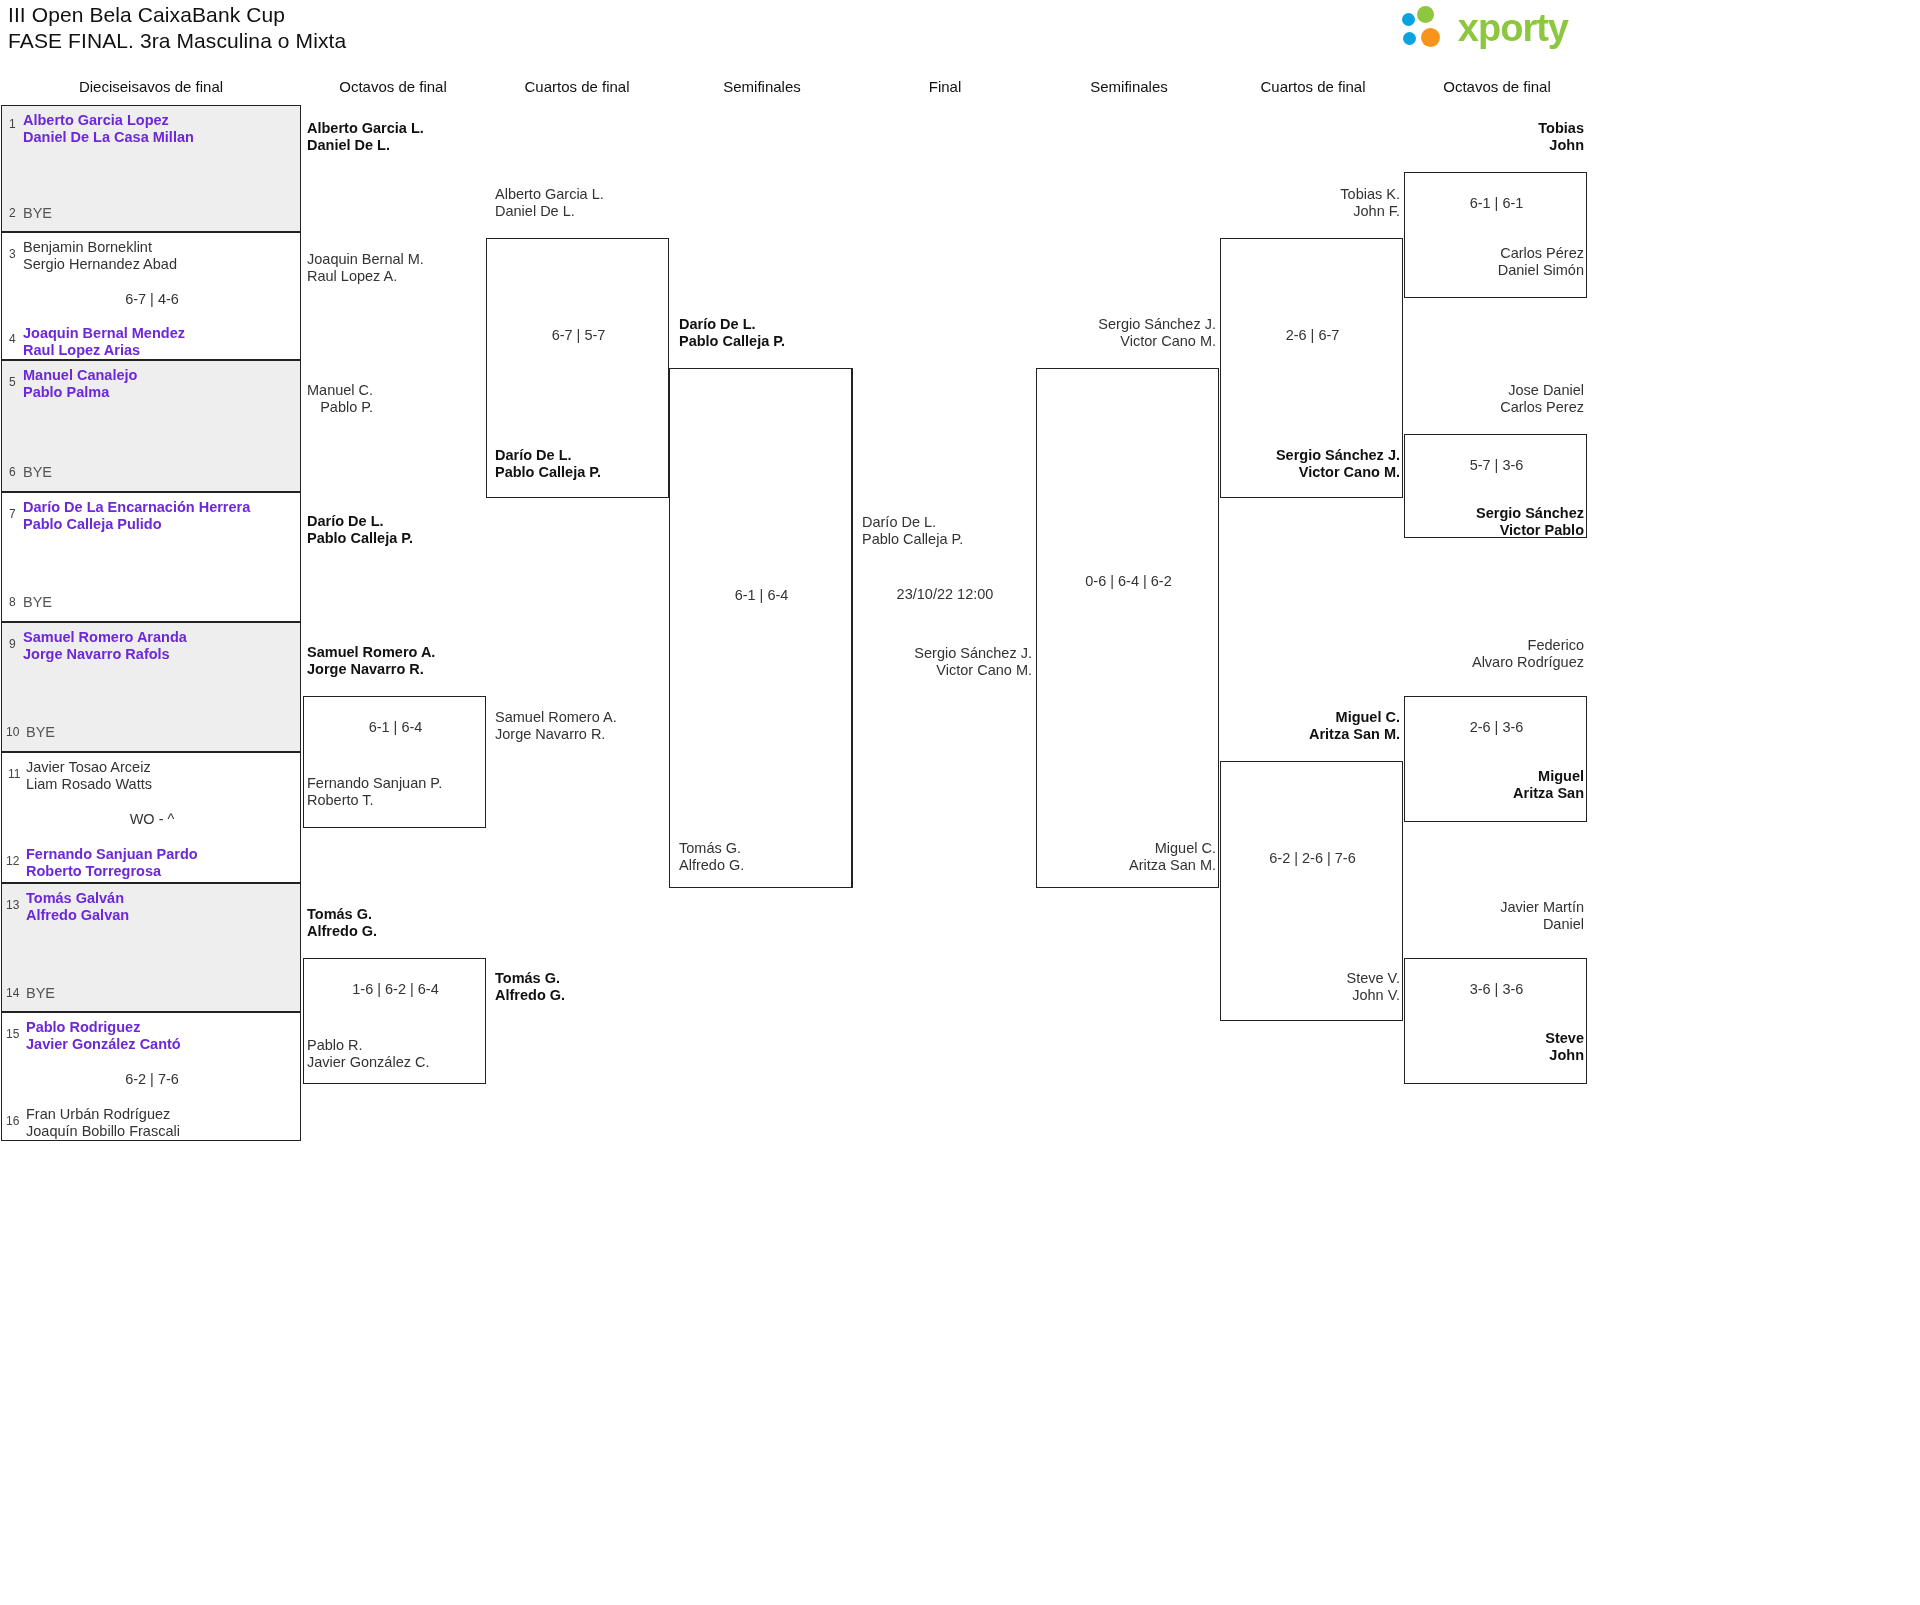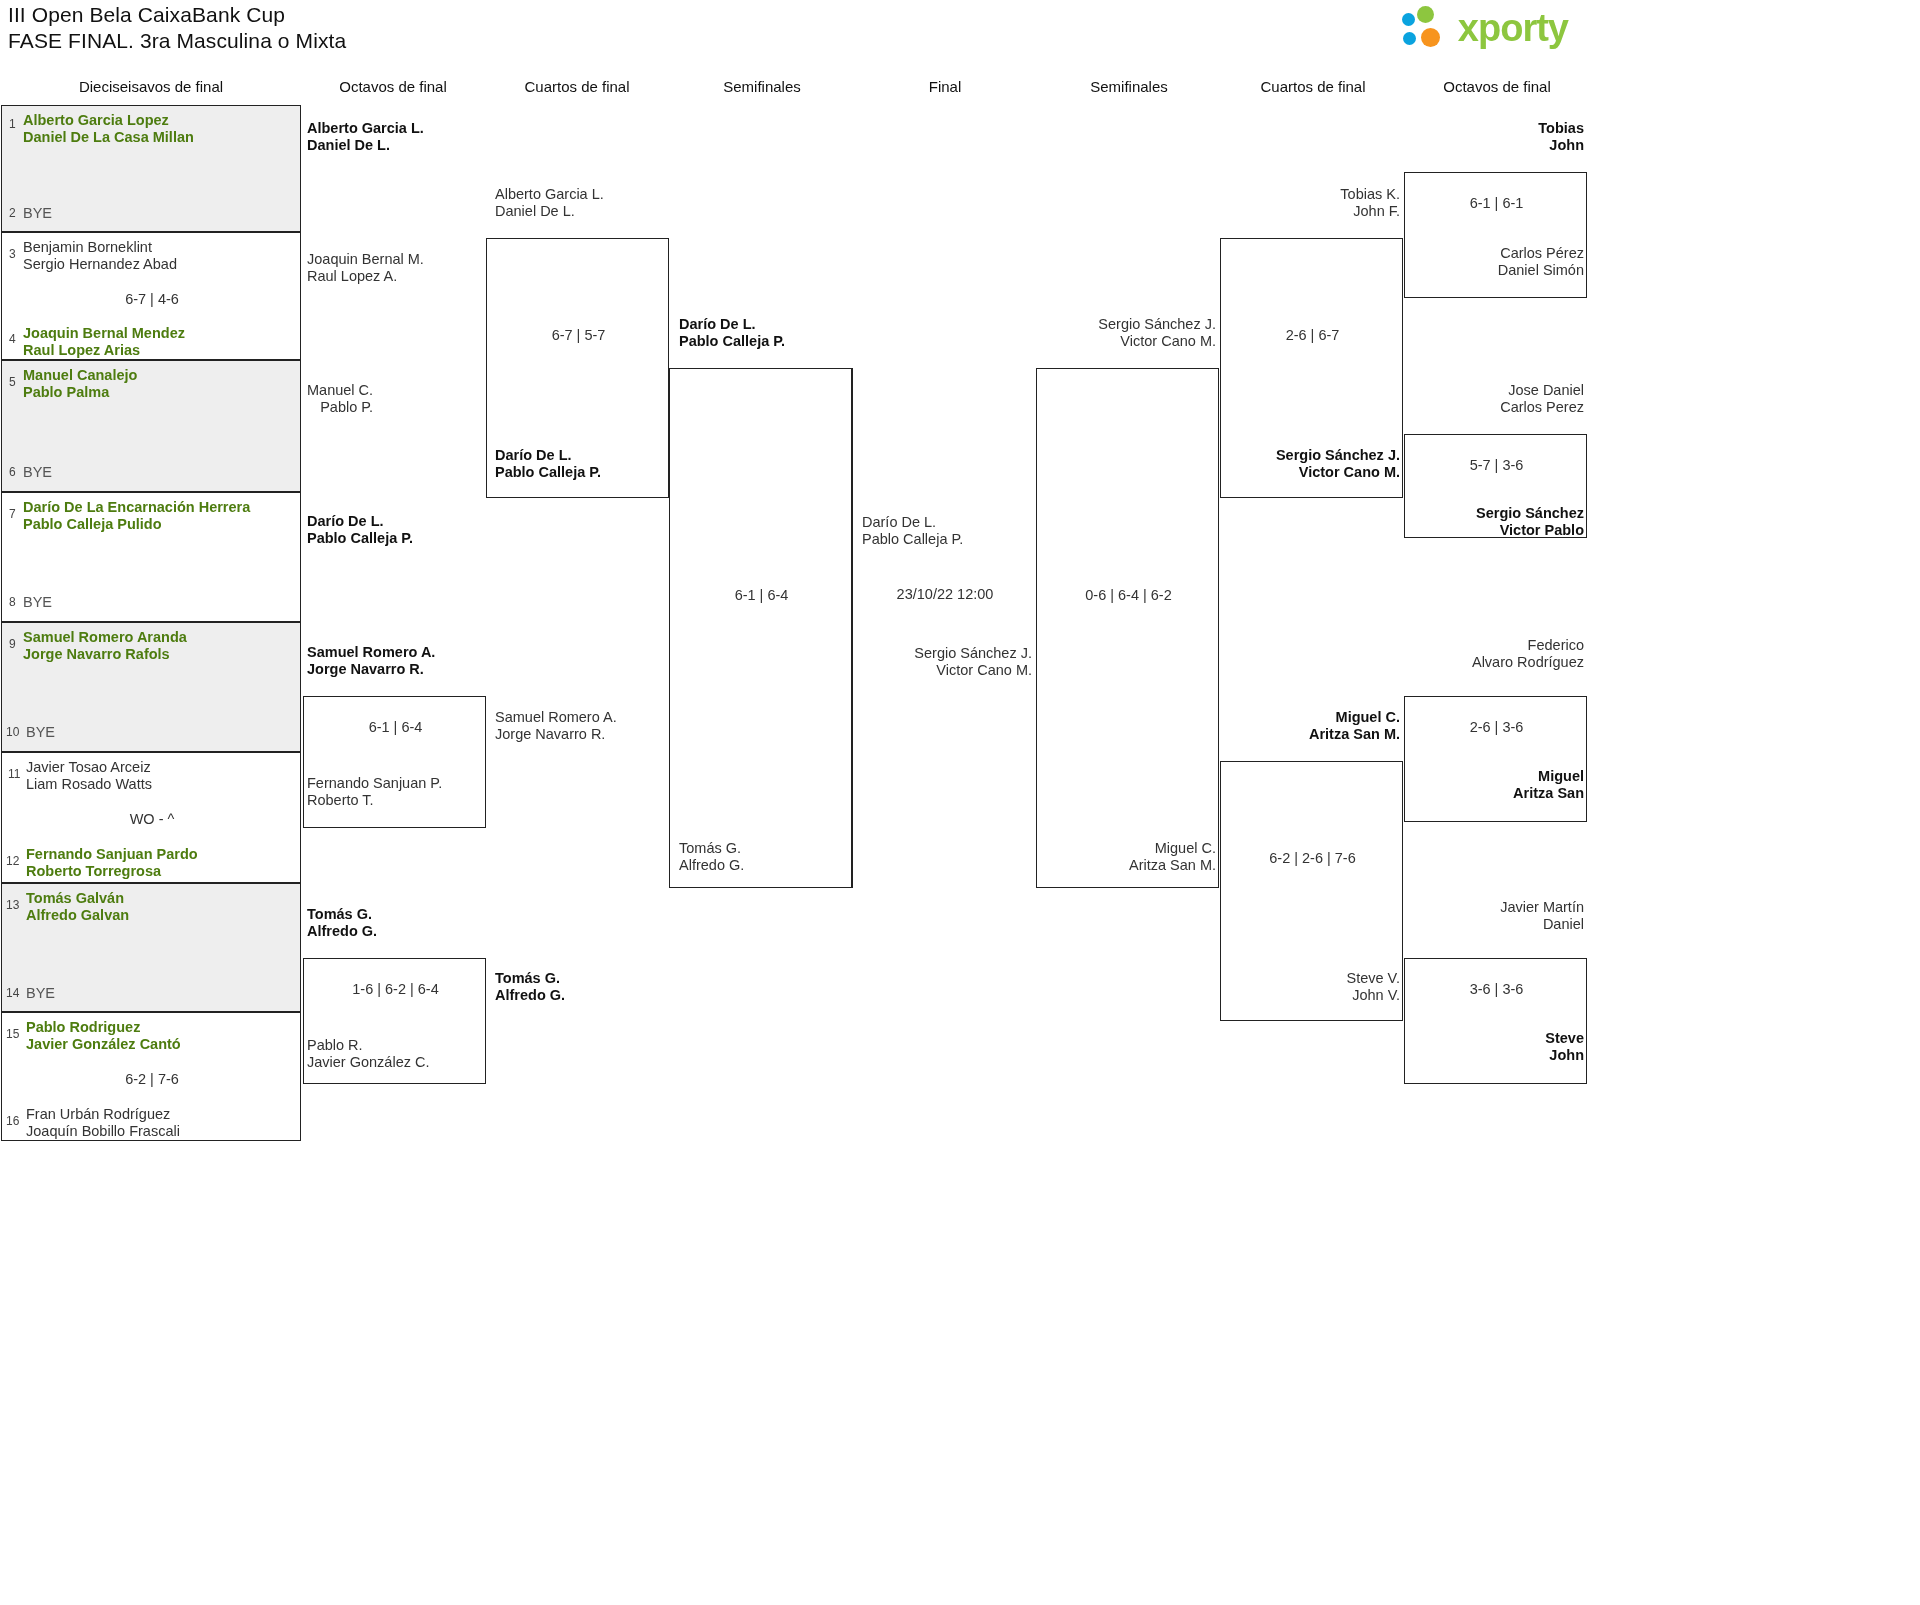--- a/index.html
+++ b/index.html
@@ -28,21 +28,21 @@
 
   
   .round-hd{position:absolute;font-size:15px;color:#111;text-align:center;top:78px;}
 
   
   .seedbox{position:absolute;box-sizing:border-box;border:1px solid #222;}
   .seedbox.shade{background:#eeeeee;}
   .seedbox.plain{background:#ffffff;}
   .seed-n{position:absolute;font-size:12px;color:#444;}
   .seed-names{position:absolute;font-size:14.5px;line-height:17px;color:#333;white-space:nowrap;}
-  .seed-names.win{font-weight:bold;color:#4d7c0f;}
+  .seed-names.win{font-weight:bold;color:#6d28d9;}
   .seed-bye{position:absolute;font-size:14.5px;color:#555;}
   .seed-score{position:absolute;font-size:14.5px;color:#333;text-align:center;}
 
   .mbox{position:absolute;box-sizing:border-box;border:1px solid #222;background:transparent;}
   .mscore{position:absolute;font-size:14.5px;color:#333;text-align:center;white-space:nowrap;}
   .mname{position:absolute;font-size:14.5px;line-height:17px;color:#333;white-space:nowrap;}
   .mname.win{font-weight:bold;color:#111;}
   .mname.r{text-align:right;}
   .vline{position:absolute;background:#222;width:1px;}
   .mdate{position:absolute;font-size:14.5px;color:#333;text-align:center;white-space:nowrap;}
@@ -254,21 +254,21 @@
   <div class="mname r" style="left:862px;top:645px;width:170px;">
     <span>Sergio Sánchez J.</span><br>
     <span>Victor Cano M.</span>
   </div>
 
   <div class="mname r" style="left:1020px;top:316px;width:196px;">
     <span>Sergio Sánchez J.</span><br>
     <span>Victor Cano M.</span>
   </div>
   <div class="mbox" style="left:1036px;top:368px;width:183px;height:520px;">
-    <span class="mscore" style="left:0;top:218px;width:183px;">0-6 | 6-4 | 6-2</span>
+    <span class="mscore" style="left:0;top:204px;width:183px;">0-6 | 6-4 | 6-2</span>
   </div>
   <div class="mname r" style="left:1020px;top:840px;width:196px;">
     <span>Miguel C.</span><br>
     <span>Aritza San M.</span>
   </div>
 
   <div class="mname r" style="left:1220px;top:186px;width:180px;">
     <span>Tobias K.</span><br>
     <span>John F.</span>
   </div>

